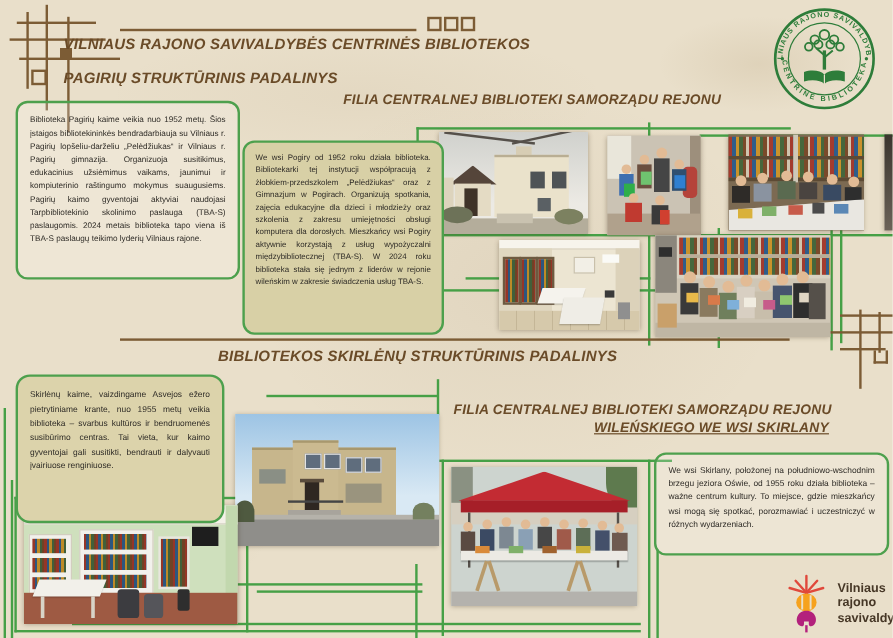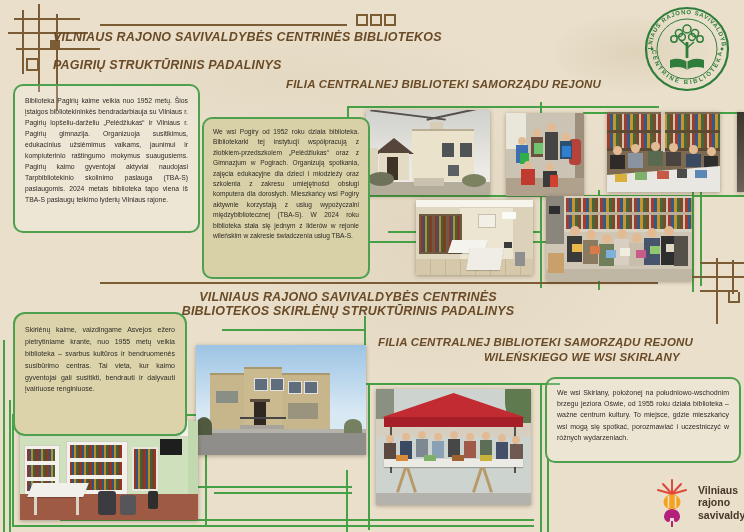--- a/index.html
+++ b/index.html
@@ -246,26 +246,25 @@
   <div class="abs" style="left:686px;top:254px;width:58px;height:80px;z-index:1;">
     <div class="bl" style="left:14px;top:8px;width:44px;height:2px;"></div>
     <div class="bl" style="left:4px;top:22px;width:54px;height:2px;"></div>
     <div class="bl" style="left:14px;top:36px;width:38px;height:2px;"></div>
     <div class="bl" style="left:30px;top:4px;width:2px;height:66px;"></div>
     <div class="bl" style="left:46px;top:6px;width:2px;height:34px;"></div>
     <div class="abs" style="left:42px;top:38px;width:8px;height:9px;border:2px solid #7c5c35;border-top:none;"></div>
   </div>
 
   <div class="abs" style="left:150px;top:290px;width:396px;text-align:center;z-index:3;">
-    <div class="title t-main" style="position:static;">VILNIAUS RAJONO SAVIVALDYBĖS CENTRINĖS</div>
     <div class="title t-main" style="position:static;">BIBLIOTEKOS SKIRLĖNŲ STRUKTŪRINIS PADALINYS</div>
   </div>
 
   <div class="title t-sub" style="left:378px;top:336px;">FILIA CENTRALNEJ BIBLIOTEKI SAMORZĄDU REJONU</div>
-  <div class="title t-sub" style="left:484px;top:351px;">WILEŃSKIEGO WE WSI SKIRLANY</div>
+  <div class="title t-sub" style="left:495px;top:351px;text-decoration:underline;">WILEŃSKIEGO WE WSI SKIRLANY</div>
 
   <div class="txtblock" style="left:13px;top:312px;width:150px;height:100px;padding:10px;background:#dcd3ab;border-radius:12px;font-size:7px;line-height:1.7;">
     <p>Skirlėnų kaime, vaizdingame Asvejos ežero pietrytiniame krante, nuo 1955 metų veikia biblioteka – svarbus kultūros ir bendruomenės susibūrimo centras. Tai vieta, kur kaimo gyventojai gali susitikti, bendrauti ir dalyvauti įvairiuose renginiuose.</p>
   </div>
 
   <div class="txtblock" style="left:545px;top:377px;width:172px;height:66px;padding:8px 10px;background:rgba(255,255,255,.2);font-size:7px;line-height:1.6;">
     <p>We wsi Skirlany, położonej na południowo-wschodnim brzegu jeziora Oświe, od 1955 roku działa biblioteka – ważne centrum kultury. To miejsce, gdzie mieszkańcy wsi mogą się spotkać, porozmawiać i uczestniczyć w różnych wydarzeniach.</p>
   </div>
 
   <div>

